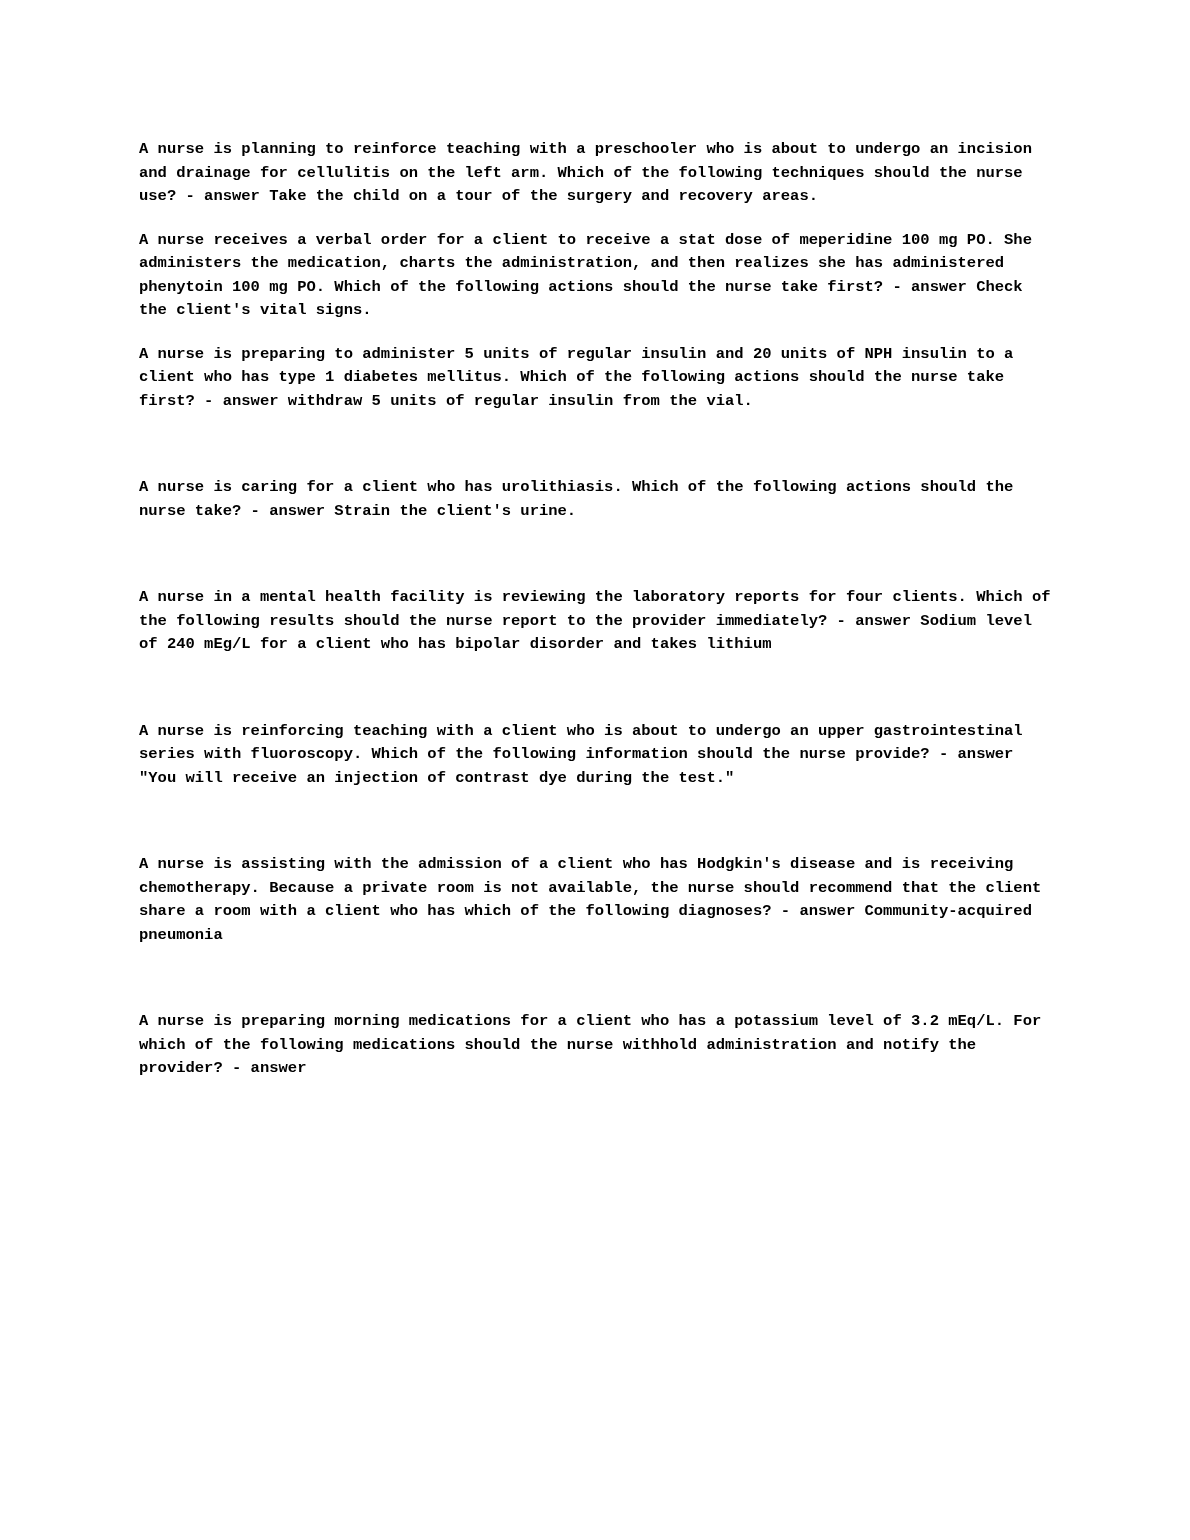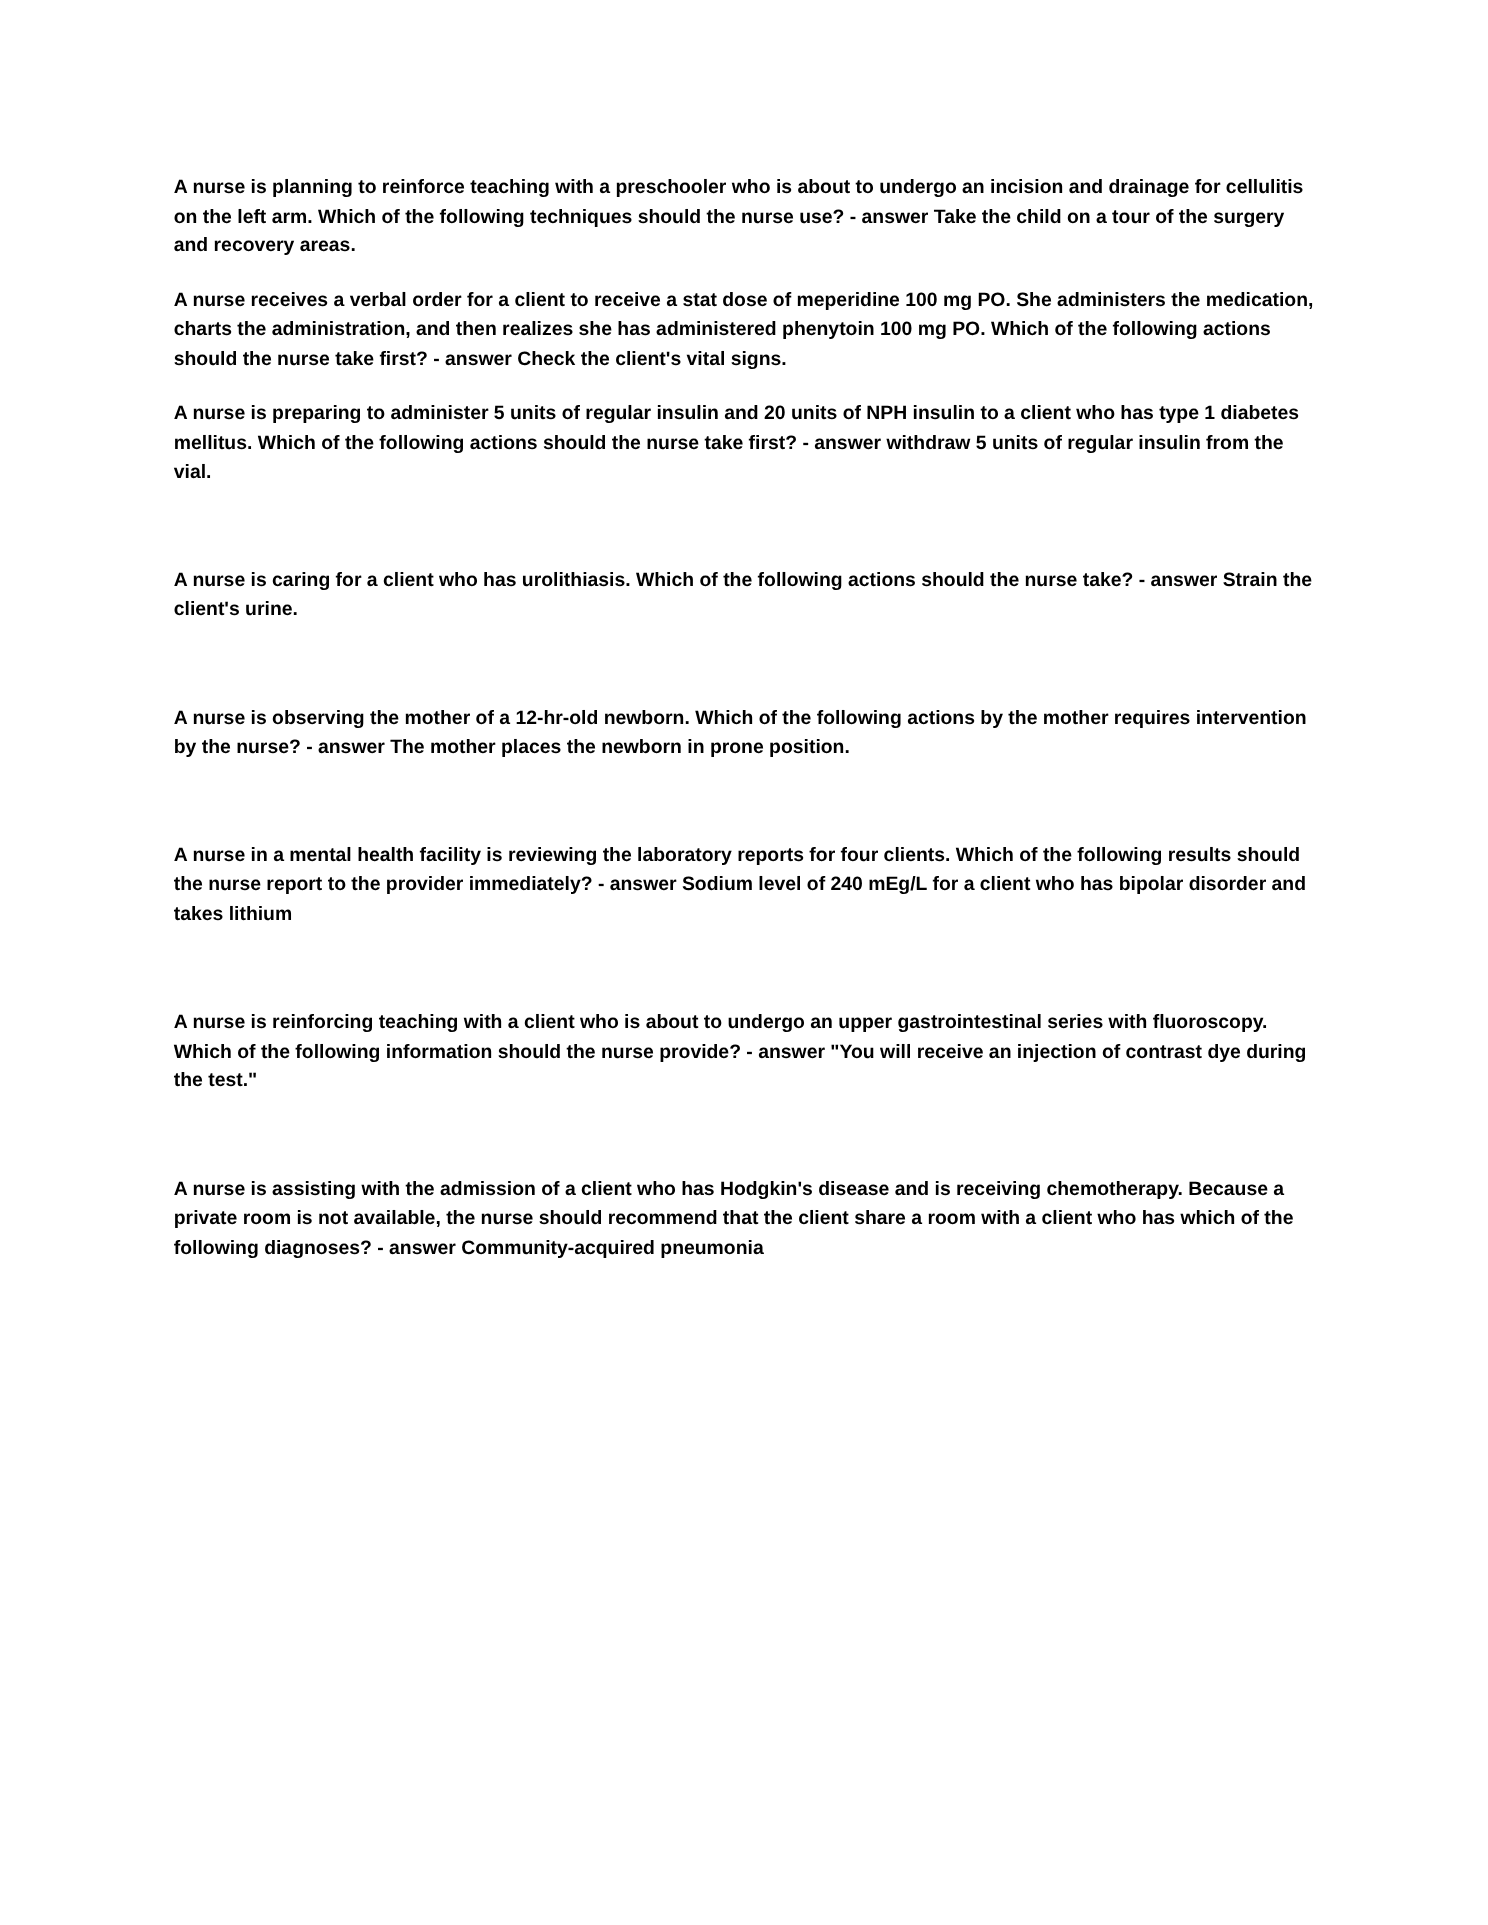--- a/index.html
+++ b/index.html
@@ -11,20 +11,21 @@
     width: 1190px;
     height: 1540px;
     position: relative;
     font-family: "Liberation Sans", sans-serif;
   }
   .page {
     position: absolute;
     left: 139px;
     top: 138px;
     width: 912px;
+    font-family: Liberation Mono, monospace;
   }
   .para {
     margin: 0;
     padding: 0;
     color: #000000;
     font-weight: 700;
     font-size: 15.5px;
     line-height: 23.5px;
     text-align: left;
   }
@@ -32,17 +33,17 @@
   .gap-large { margin-bottom: 63px; }
 </style>
 </head>
 <body>
 
 <main class="page">
   <p class="para gap-small">A nurse is planning to reinforce teaching with a preschooler who is about to undergo an incision and drainage for cellulitis on the left arm. Which of the following techniques should the nurse use? - answer Take the child on a tour of the surgery and recovery areas.</p>
   <p class="para gap-small">A nurse receives a verbal order for a client to receive a stat dose of meperidine 100 mg PO. She administers the medication, charts the administration, and then realizes she has administered phenytoin 100 mg PO. Which of the following actions should the nurse take first? - answer Check the client's vital signs.</p>
   <p class="para gap-large">A nurse is preparing to administer 5 units of regular insulin and 20 units of NPH insulin to a client who has type 1 diabetes mellitus. Which of the following actions should the nurse take first? - answer withdraw 5 units of regular insulin from the vial.</p>
   <p class="para gap-large">A nurse is caring for a client who has urolithiasis. Which of the following actions should the nurse take? - answer Strain the client's urine.</p>
-  <p class="para gap-large">A nurse is observing the mother of a 12-hr-old newborn. Which of the following actions by the mother requires intervention by the nurse? - answer The mother places the newborn in prone position.</p>
   <p class="para gap-large">A nurse in a mental health facility is reviewing the laboratory reports for four clients. Which of the following results should the nurse report to the provider immediately? - answer Sodium level of 240 mEg/L for a client who has bipolar disorder and takes lithium</p>
   <p class="para gap-large">A nurse is reinforcing teaching with a client who is about to undergo an upper gastrointestinal series with fluoroscopy. Which of the following information should the nurse provide? - answer "You will receive an injection of contrast dye during the test."</p>
   <p class="para gap-large">A nurse is assisting with the admission of a client who has Hodgkin's disease and is receiving chemotherapy. Because a private room is not available, the nurse should recommend that the client share a room with a client who has which of the following diagnoses? - answer Community-acquired pneumonia</p>
+  <p class="para">A nurse is preparing morning medications for a client who has a potassium level of 3.2 mEq/L. For which of the following medications should the nurse withhold administration and notify the provider? - answer</p>
 </main>
 
 </body></html>

